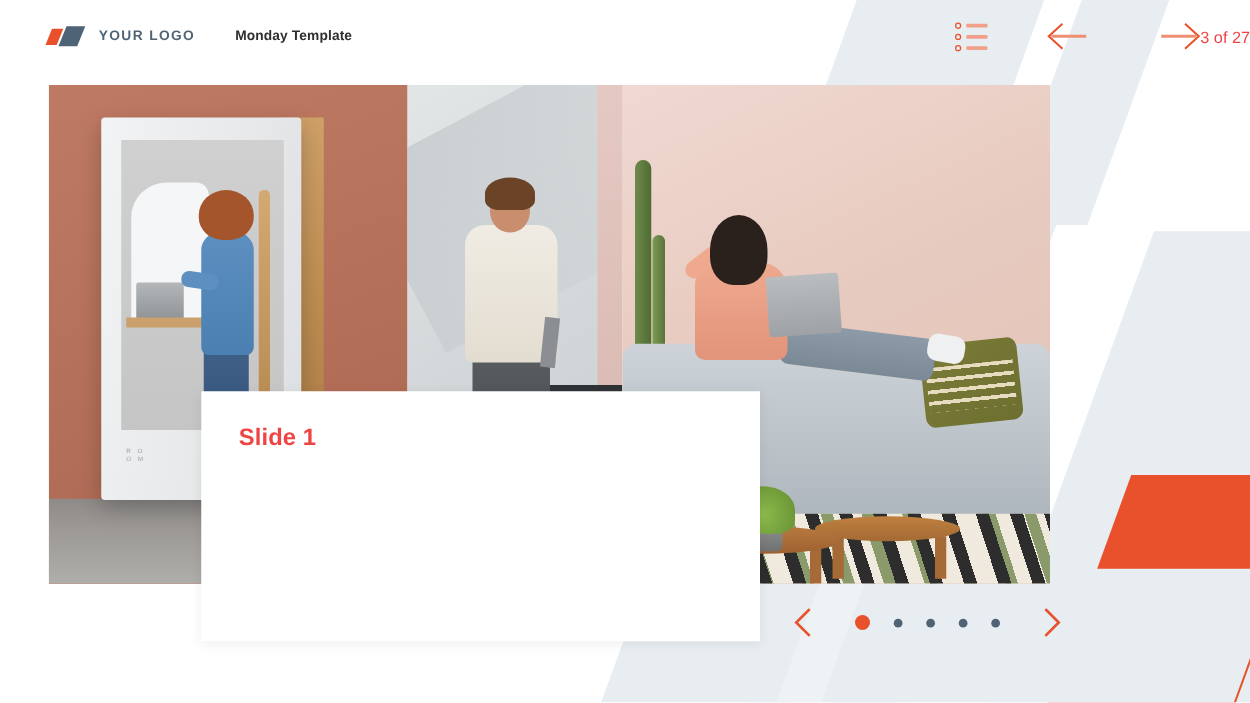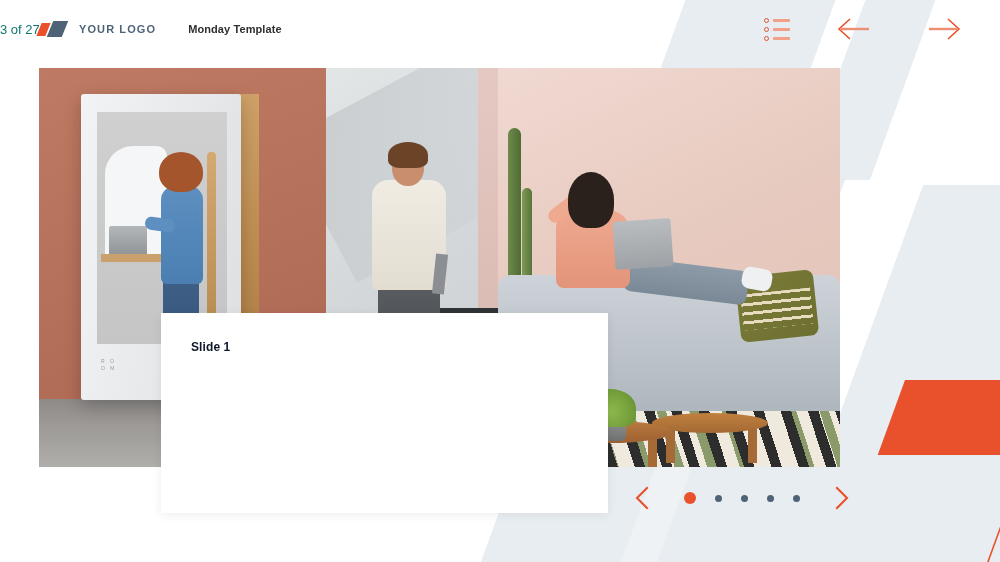--- a/index.html
+++ b/index.html
@@ -131,23 +131,23 @@
   .template-title {
     font-size: 11px;
     font-weight: bold;
     color: #2f2f2f;
     letter-spacing: .1px;
     margin-left: 18px;
   }
   .header-center {
     position: absolute;
     left: 0; right: 0;
-    text-align: left;
+    text-align: right;
     font-size: 13px;
-    color: #0f766e;
+    color: #ef4444;
     pointer-events: none;
   }
   .header-center .counter { pointer-events: auto; }
   .header-right {
     margin-left: auto;
     display: flex;
     align-items: center;
     gap: 46px;
     padding-right: 38px;
   }
@@ -303,23 +303,23 @@
     position: absolute;
     left: 161px; top: 313px;
     width: 447px; height: 200px;
     background: #ffffff;
     z-index: 12;
     padding: 27px 30px 0 30px;
     box-shadow: 0 2px 10px rgba(0,0,0,0.07);
   }
   .card-title {
     margin: 0 0 22px 0;
-    font-size: 12px;
+    font-size: 19px;
     font-weight: bold;
-    color: #0f172a;
+    color: #ef4444;
     letter-spacing: .1px;
   }
   .card-body {
     margin: 0;
     font-size: 13.3px;
     line-height: 20.5px;
     color: #3a3a3a;
   }
 
   

